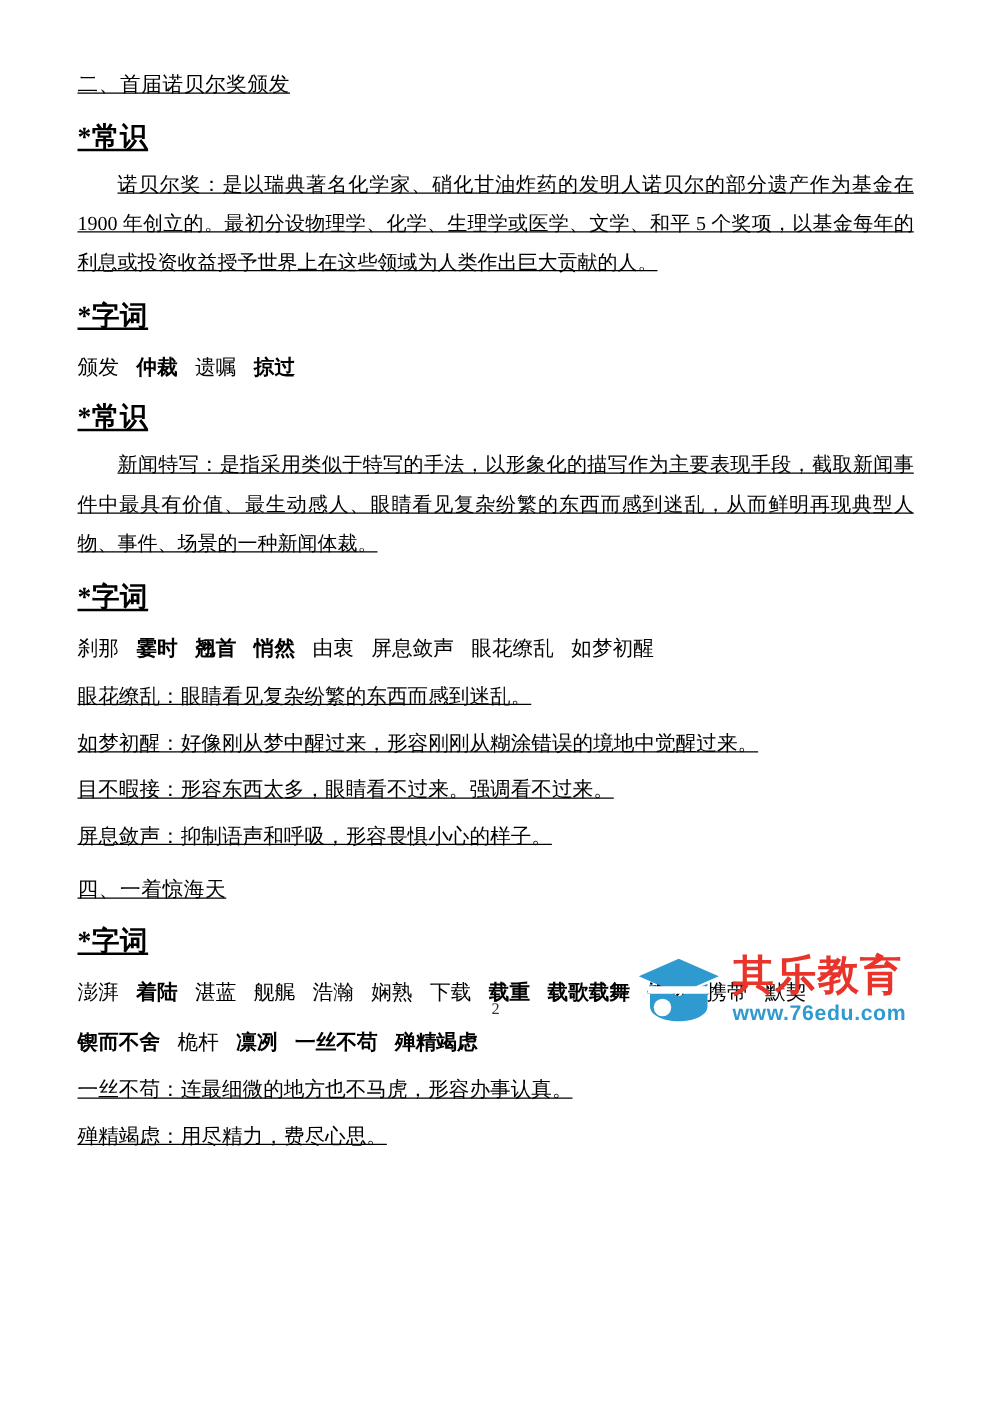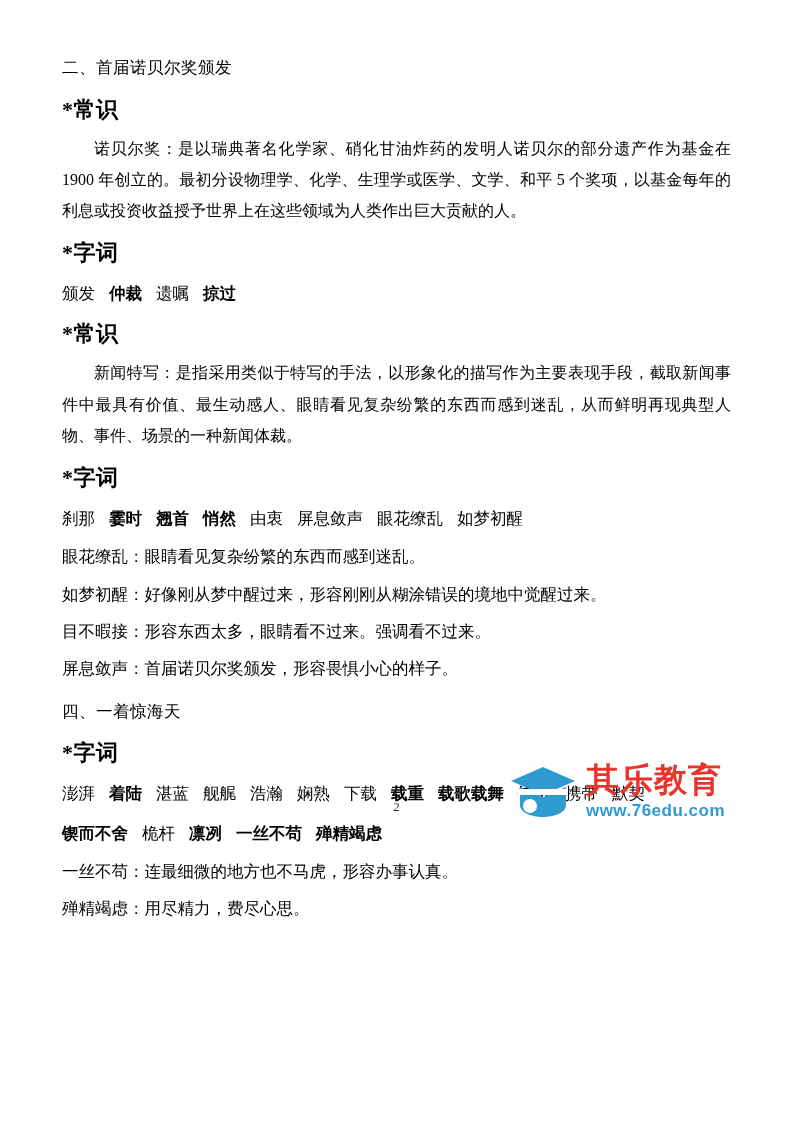--- a/index.html
+++ b/index.html
@@ -14,20 +14,21 @@
     color: #000000;
     position: relative;
     overflow: hidden;
   }
   .page {
     position: relative;
     width: 793px;
     height: 843px;
     box-sizing: border-box;
     padding: 44px 62px 0 62px;
+    text-decoration: underline;
   }
   .doc-body {
     font-size: 16.5px;
     line-height: 1.0;
   }
   .heading {
     font-size: 16.5px;
     font-weight: normal;
     margin: 0 0 0 0;
     padding: 16px 0 12px 0;
@@ -133,21 +134,21 @@
 
     <div class="label">*常识</div>
     <p class="para">新闻特写：是指采用类似于特写的手法，以形象化的描写作为主要表现手段，截取新闻事件中最具有价值、最生动感人、眼睛看见复杂纷繁的东西而感到迷乱，从而鲜明再现典型人物、事件、场景的一种新闻体裁。</p>
     <div class="label">*字词</div>
     <p class="wordline">
       <span class="w">刹那</span><span class="w bold">霎时</span><span class="w bold">翘首</span><span class="w bold">悄然</span><span class="w">由衷</span><span class="w">屏息敛声</span><span class="w">眼花缭乱</span><span class="w">如梦初醒</span>
     </p>
     <p class="defline">眼花缭乱：眼睛看见复杂纷繁的东西而感到迷乱。</p>
     <p class="defline">如梦初醒：好像刚从梦中醒过来，形容刚刚从糊涂错误的境地中觉醒过来。</p>
     <p class="defline">目不暇接：形容东西太多，眼睛看不过来。强调看不过来。</p>
-    <p class="defline">屏息敛声：首届诺贝尔奖颁发，形容畏惧小心的样子。</p>
+    <p class="defline">屏息敛声：抑制语声和呼吸，形容畏惧小心的样子。</p>
 
     <div class="heading">四、一着惊海天</div>
     <div class="label">*字词</div>
     <p class="wordline">
       <span class="w">澎湃</span><span class="w bold">着陆</span><span class="w">湛蓝</span><span class="w">舰艉</span><span class="w">浩瀚</span><span class="w">娴熟</span><span class="w">下载</span><span class="w bold">载重</span><span class="w bold">载歌载舞</span><span class="w bold">镌刻</span><span class="w">携带</span><span class="w">默契</span>
     </p>
     <p class="wordline">
       <span class="w bold">锲而不舍</span><span class="w">桅杆</span><span class="w bold">凛冽</span><span class="w bold">一丝不苟</span><span class="w bold">殚精竭虑</span>
     </p>
     <p class="defline">一丝不苟：连最细微的地方也不马虎，形容办事认真。</p>

